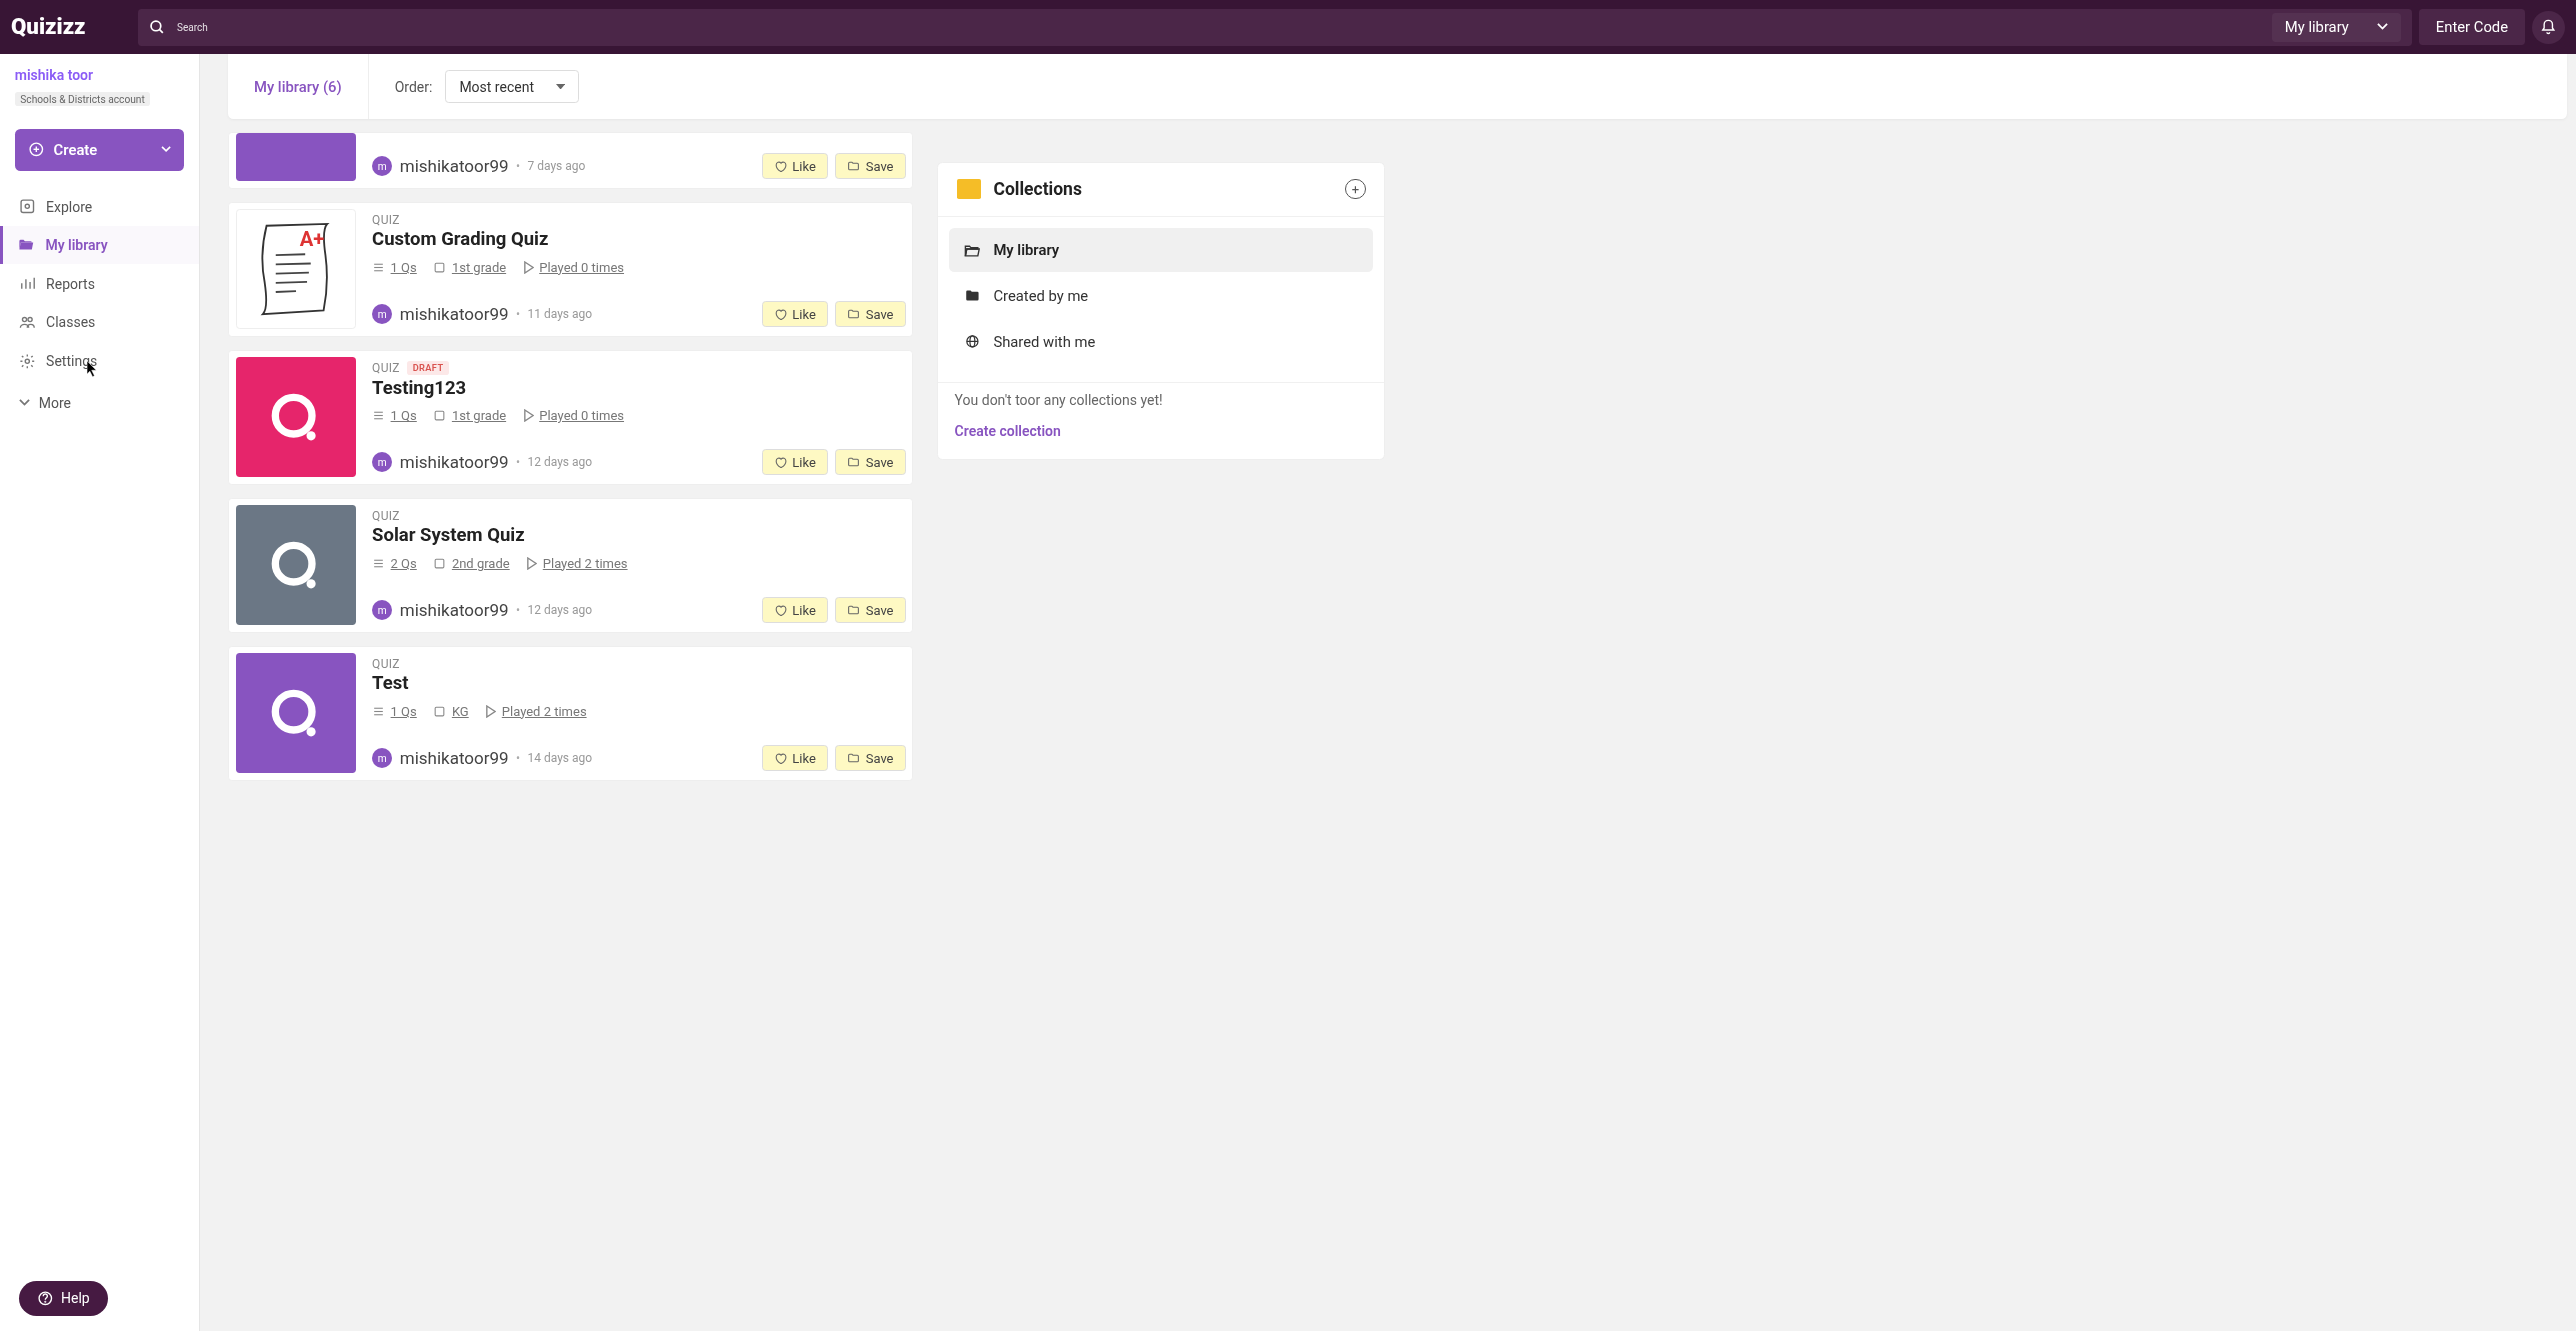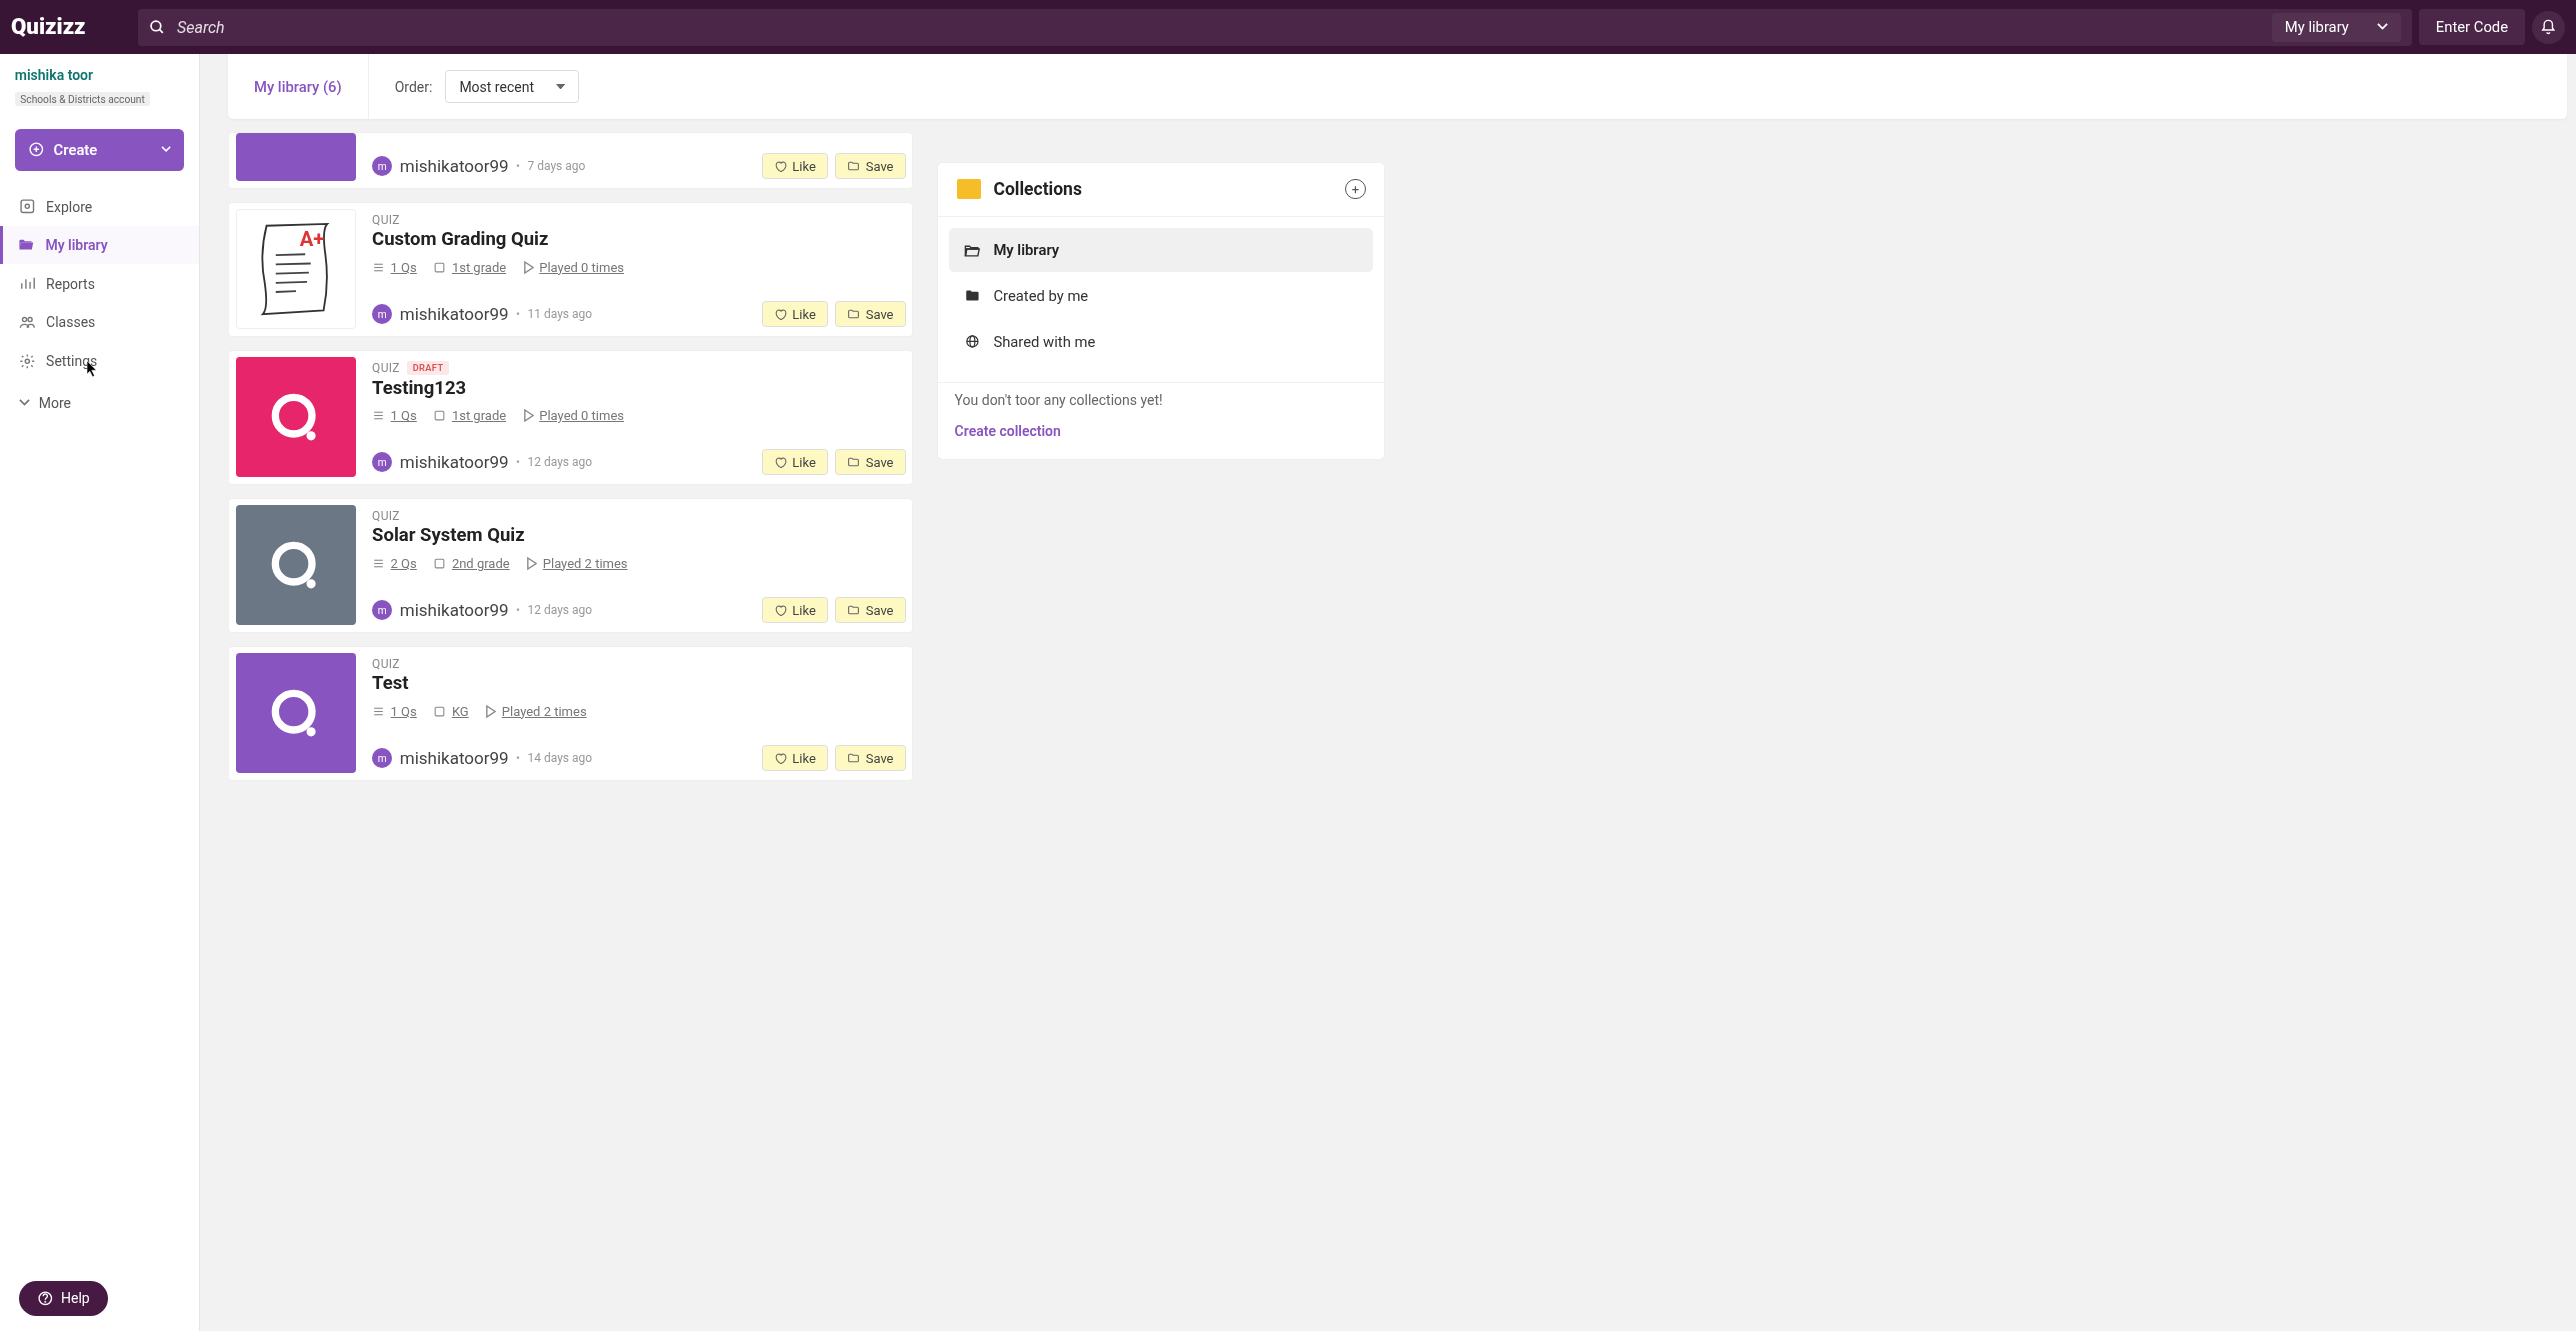--- a/index.html
+++ b/index.html
@@ -3,31 +3,31 @@
 <meta charset="utf-8">
 <style>
 * { box-sizing: border-box; margin: 0; padding: 0; font-family: -apple-system, BlinkMacSystemFont, "Segoe UI", Roboto, sans-serif; }
 body { background: #f2f2f2; overflow: hidden; }
 
 
 .header { height: 54px; background: #381535; display: flex; align-items: center; padding: 0 11px; gap: 7.4px; }
 .logo { width: 120px; height: 31px; display: flex; justify-content: center; }
 .logo svg { height: 29.5px; }
 .search-wrap { flex: 1; display: flex; align-items: center; background: #4b2648; border-radius: 3.7px; height: 37px; padding: 0 11px; gap: 11px; }
-.search-wrap input { flex: 1; background: transparent; border: none; outline: none; color: #84cc16; font-size: 16px; font-style: italic; }
+.search-wrap input { flex: 1; background: transparent; border: none; outline: none; color: #84cc16; font-size: 10px; }
 .search-wrap input::placeholder { color: rgba(255,255,255,0.85); }
 .lib-select { display: flex; align-items: center; gap: 28px; color: #fff; font-size: 14.8px; padding: 5.5px 13px; border-radius: 3.7px; cursor: pointer; background: rgba(255,255,255,0.05); }
 .enter-code { background: #4b2648; color: #fff; border: none; padding: 9.2px 16.6px; border-radius: 3.7px; font-size: 14.8px; cursor: pointer; }
 .bell { width: 33px; height: 33px; border-radius: 50%; background: #4b2648; display: flex; align-items: center; justify-content: center; cursor: pointer; }
 
 
 .body { display: flex; height: calc(100vh - 54px); }
 .sidebar { width: 200px; background: #fff; border-right: 0.9px solid #e5e5e5; display: flex; flex-direction: column; padding-top: 13px; position: relative; }
 .user-block { padding: 0 14.8px 14.8px; }
-.user-name { font-size: 14px; font-weight: 600; color: #0f766e; margin-bottom: 5.5px; }
+.user-name { font-size: 14px; font-weight: 600; color: #8b5cf6; margin-bottom: 5.5px; }
 .user-type { font-size: 10.2px; color: #666; background: #efefef; padding: 1.8px 5.5px; border-radius: 2.8px; display: inline-block; }
 .create-btn { margin: 7.4px 14.8px 16.6px; background: #8854c0; color: #fff; border: none; border-radius: 5.5px; height: 42px; display: flex; align-items: center; padding: 0 13px; gap: 9.2px; font-size: 14.8px; font-weight: 600; cursor: pointer; justify-content: space-between;}
 .create-btn .left { display:flex; align-items:center; gap:9.2px; }
 .nav-item { display: flex; align-items: center; gap: 11px; padding: 11px 18.5px; color: #555; font-size: 14px; cursor: pointer; }
 .nav-item.active { color: #8854c0; font-weight: 600; border-left: 3.7px solid #8854c0; background: #faf8fc; padding-left: 14.8px; }
 .nav-item .ico { width: 16.6px; height: 16.6px; display:flex; align-items:center; justify-content:center; }
 .more-item { margin-top: 3.7px; padding: 11px 18.5px; display: flex; align-items: center; gap: 9.2px; color: #555; font-size: 14px; cursor: pointer;}
 .help-btn { position: absolute; bottom: 14.8px; left: 18.5px; background: #461a42; color: #fff; border-radius: 22px; padding: 9.2px 18.5px; display: flex; align-items: flex-start; gap: 7.4px; font-size: 14px; cursor: pointer; }
 
 .main { flex: 1; overflow-y: auto; padding: 0; background: #f2f2f2; display:flex; flex-direction:column;}

